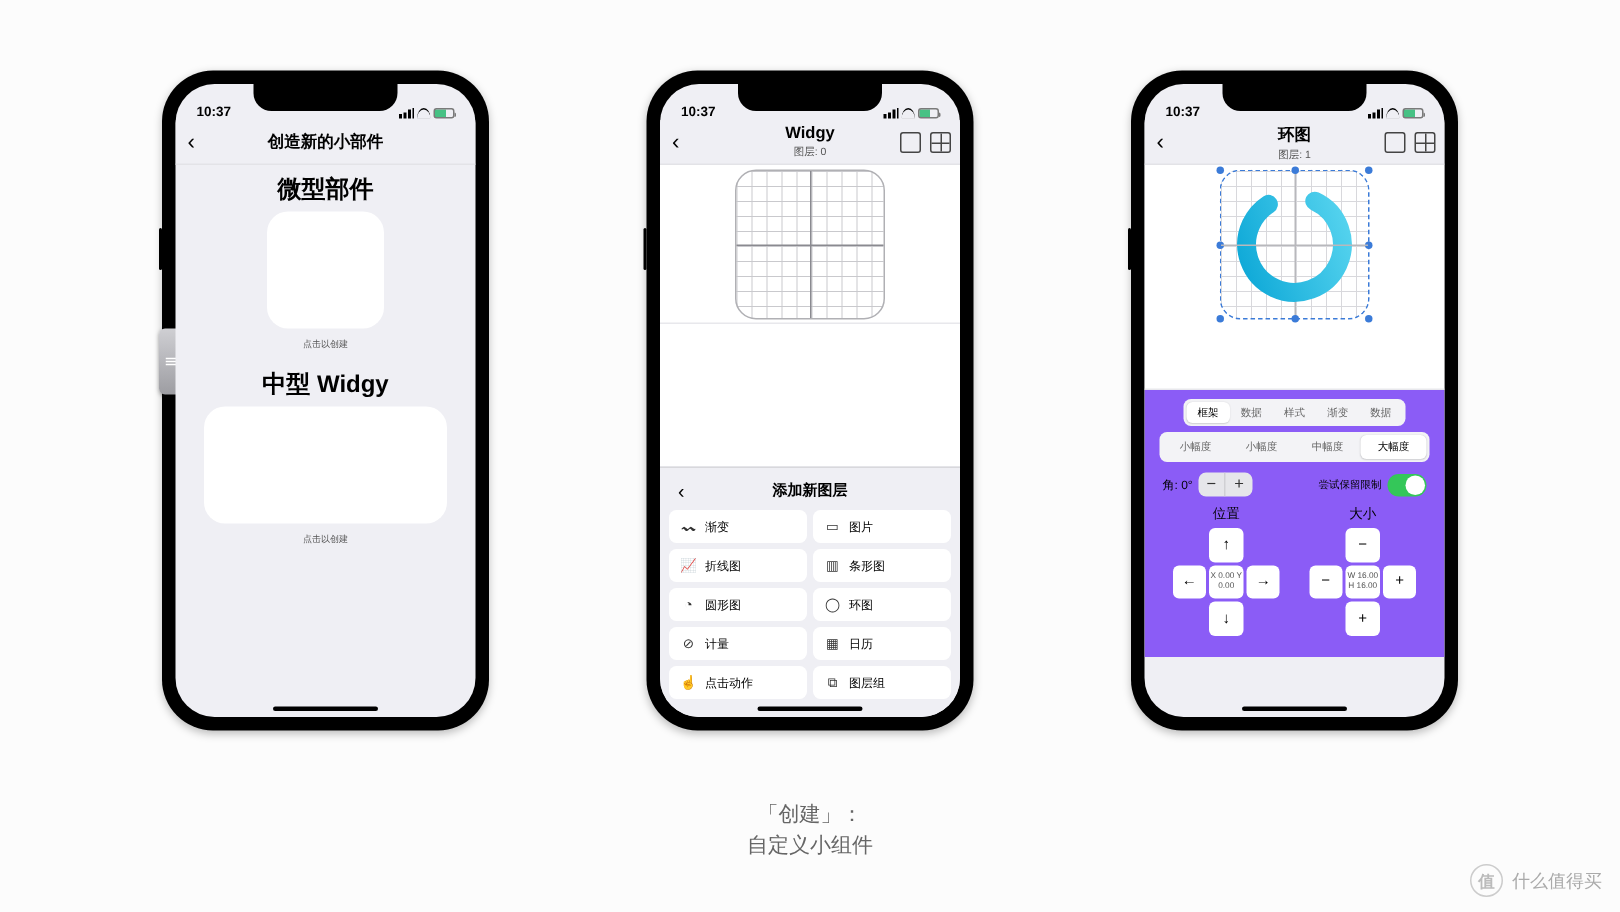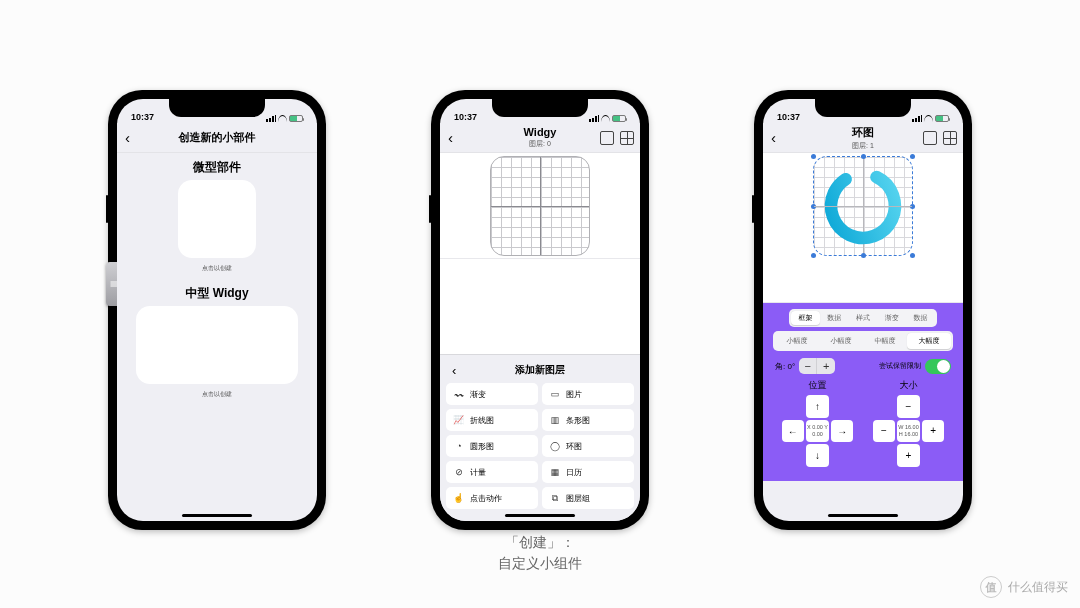--- a/index.html
+++ b/index.html
@@ -3,21 +3,21 @@
 <meta charset="utf-8">
 <style>
   * { box-sizing: border-box; margin: 0; padding: 0; }
   body {
     width: 1080px; height: 608px;
     background: #fcfcfc;
     font-family: -apple-system, "PingFang SC", "Helvetica Neue", sans-serif;
     position: relative;
     font-weight: 400;
   }
-  .phones { display: flex; justify-content: center; gap: 105px; padding-top: 90px; }
+  .phones { display: flex; justify-content: center; gap: 105px; padding-top: 47px; }
 
   
   .phone {
     width: 218px; height: 440px;
     background: #000;
     border-radius: 34px;
     padding: 9px;
     position: relative;
     box-shadow: 0 2px 6px rgba(0,0,0,.25);
   }
@@ -65,21 +65,21 @@
   .nav-title .sub { display:block; font-size:7px; font-weight:400; color:#555; margin-top:1px;}
   .nav-right { position:absolute; right:6px; display:flex; gap:6px; }
   .nav-ico { width:14px; height:14px; border:1px solid #444; border-radius:2px; position:relative;}
   .nav-ico.grid::before,.nav-ico.grid::after{content:"";position:absolute;background:#444;}
   .nav-ico.grid::before{left:50%;top:0;bottom:0;width:1px;}
   .nav-ico.grid::after{top:50%;left:0;right:0;height:1px;}
 
   
   .p1-body { flex:1; overflow:hidden; padding:4px 0 0; }
   .p1-sect { text-align:center; padding:2px 0 2px; }
-  .p1-sect-title { font-size:12px; font-weight:700; margin-bottom:4px;text-align:center;}
+  .p1-sect-title { font-size:16px; font-weight:700; margin-bottom:4px;text-align:center;}
   .card-sm { width:78px; height:78px; background:#fff; border-radius:14px; margin:0 auto 6px; }
   .card-md { width:162px; height:78px; background:#fff; border-radius:14px; margin:0 auto 6px;}
   .card-lg { width:162px; height:60px; background:#fff; border-radius:14px 14px 0 0; margin:0 auto;}
   .p1-hint { font-size:6px; color:#555; }
   .thumb-scroll {
     position:absolute; left:-2px; top:172px; width:16px; height:44px;
     background:linear-gradient(#cfcfd3,#9d9da2); border-radius:4px;
     box-shadow:0 1px 3px rgba(0,0,0,.35);
   }
   .thumb-scroll::after{content:"";position:absolute;left:50%;top:50%;width:7px;height:1px;background:#fff;transform:translate(-50%,-50%);box-shadow:0 -2px #fff,0 2px #fff;}

